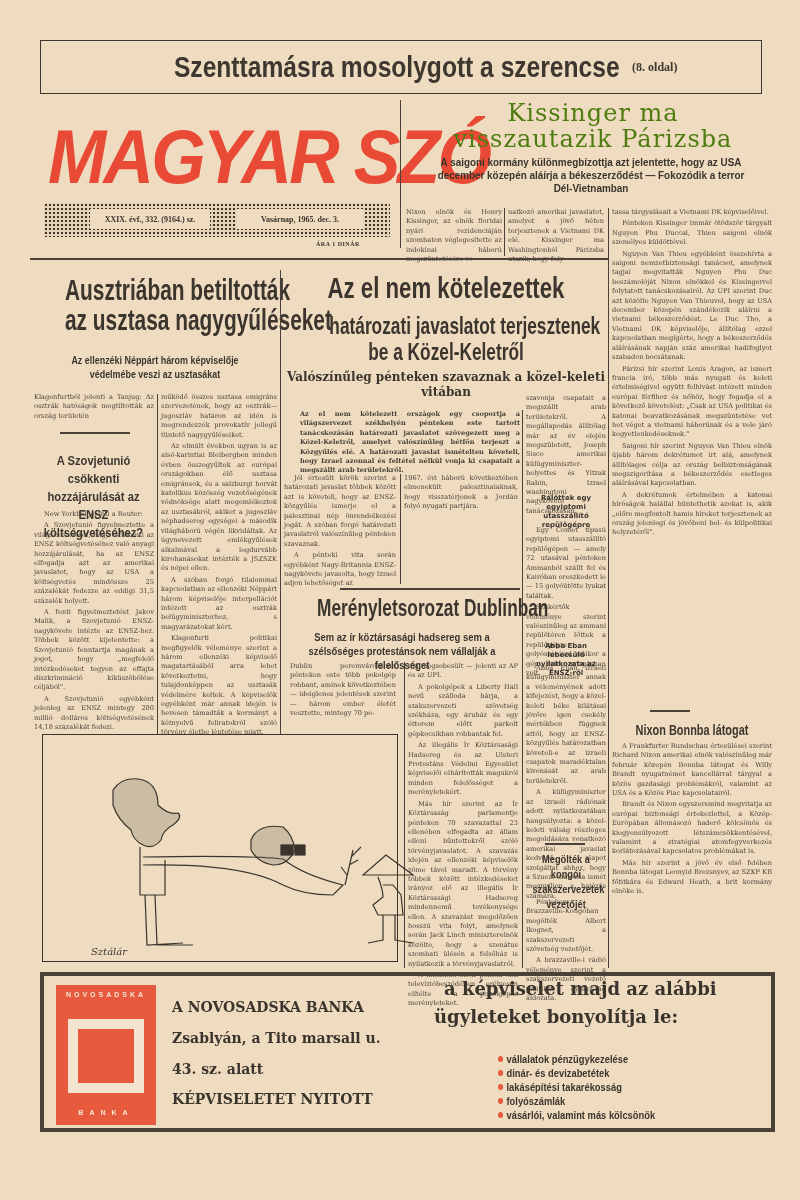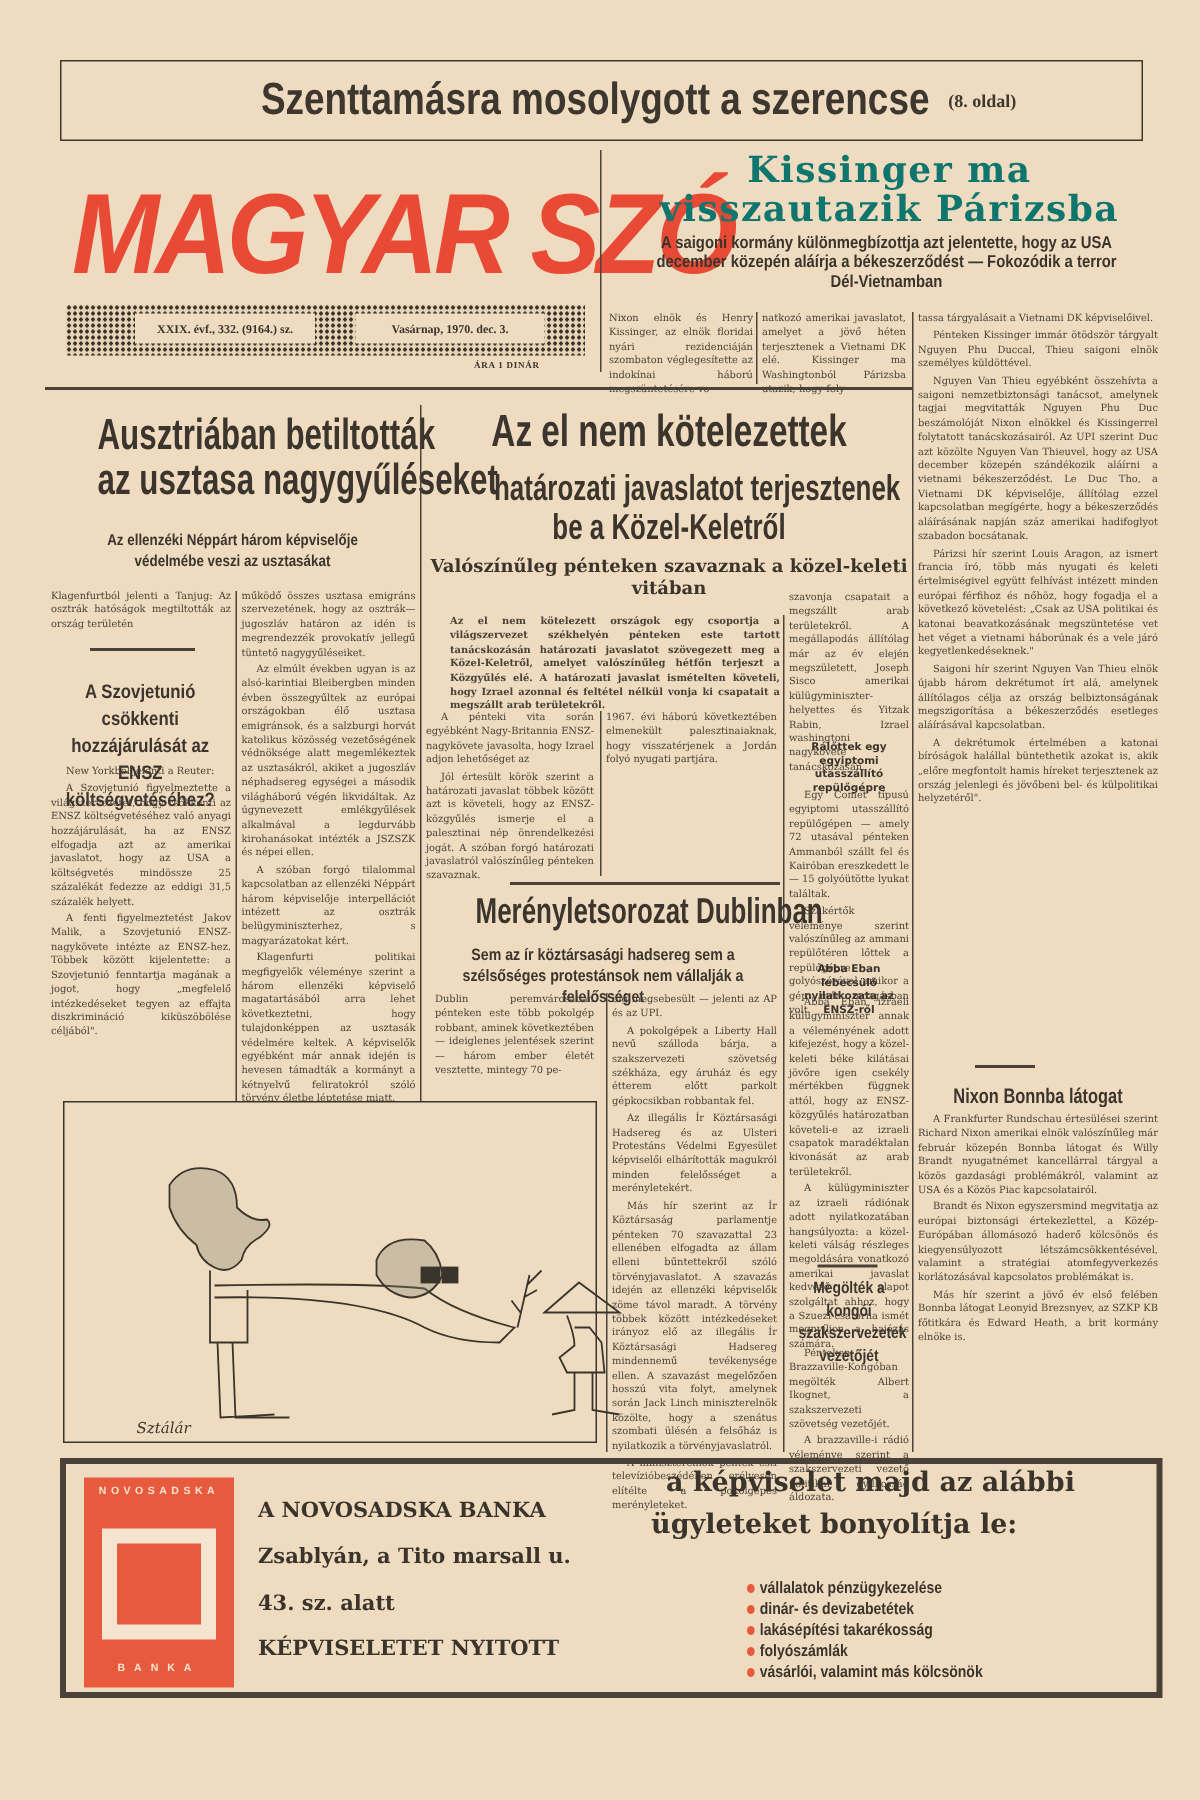--- a/index.html
+++ b/index.html
@@ -18,21 +18,21 @@
 
   
   #logo { left: 48px; top: 112px; width: 346px; height: 90px; color: #e84a35; font-family: "Liberation Sans", sans-serif; font-weight: bold; font-style: italic; font-size: 76px; line-height: 90px; letter-spacing: -3px; transform: scaleX(0.92); transform-origin: left; white-space: nowrap; }
   #dotbar { left: 44px; top: 203px; width: 346px; height: 34px;
     background-image: radial-gradient(#3a342c 40%, transparent 45%); background-size: 4px 4px; background-color: #e6d3b5; }
   #issue { left: 90px; top: 209px; width: 120px; height: 20px; background: #efdcc0; font-size: 8px; font-weight: bold; display: flex; align-items: center; justify-content: center; }
   #date { left: 237px; top: 209px; width: 126px; height: 20px; background: #efdcc0; font-size: 8px; font-weight: bold; display: flex; align-items: center; justify-content: center; }
   #price { left: 316px; top: 241px; font-size: 6px; font-weight: bold; letter-spacing: 0.5px; }
 
   
-  #kiss-h { left: 408px; top: 100px; width: 370px; text-align: center; font-family: "DejaVu Serif", serif; font-weight: bold; font-size: 24px; line-height: 26px; color: #0f766e; letter-spacing: 1px; }
+  #kiss-h { left: 408px; top: 100px; width: 370px; text-align: center; font-family: "DejaVu Serif", serif; font-weight: normal; font-size: 24px; line-height: 26px; color: #4d7c0f; letter-spacing: 1px; }
   #kiss-sub { left: 408px; top: 156px; width: 366px; text-align: center; font-family: "Liberation Sans", sans-serif; font-weight: bold; font-size: 11.5px; line-height: 13px; color: #3a342c; transform: scaleX(0.86); }
 
   
   .bighead { font-family: "Liberation Sans", sans-serif; font-weight: bold; color: #3b352e; text-align: center; white-space: nowrap; }
 
   
   #ad { left: 40px; top: 972px; width: 735px; height: 160px; border-top: 4px solid #4a4238; border-bottom: 4px solid #4a4238; }
   #ad .lb { position: absolute; left: 0; top: 0; width: 4px; height: 100%; background: #4a4238; }
   #ad .rb { position: absolute; right: 0; top: 0; width: 4px; height: 100%; background: #4a4238; }
   #adlogo { left: 56px; top: 985px; width: 100px; height: 140px; background: #e85a3e; }
@@ -45,21 +45,21 @@
 <body>
 
 <div id="banner" class="abs">
   <span class="h">Szenttamásra mosolygott a szerencse</span>
   <span class="pg">(8. oldal)</span>
 </div>
 
 <div id="logo" class="abs">MAGYAR SZÓ</div>
 <div id="dotbar" class="abs"></div>
 <div id="issue" class="abs">XXIX. évf., 332. (9164.) sz.</div>
-<div id="date" class="abs">Vasárnap, 1970. dec. 3.</div>
+<div id="date" class="abs">Vasárnap, 1965. dec. 3.</div>
 <div id="price" class="abs">ÁRA 1 DINÁR</div>
 
 <div class="vline" style="left:400px;top:100px;height:148px;"></div>
 
 <div id="kiss-h" class="abs">
   <div>Kissinger ma</div>
   <div>visszautazik Párizsba</div>
 </div>
 <div id="kiss-sub" class="abs">A saigoni kormány különmegbízottja azt jelentette, hogy az USA december közepén aláírja a békeszerződést — Fokozódik a terror Dél-Vietnamban</div>
 <div class="txt abs" style="left:406px;top:208px;width:96px;">Nixon elnök és Henry Kissinger, az elnök floridai nyári rezidenciáján szombaton véglegesítette az indokínai háború megszüntetésére vo-</div>
@@ -102,35 +102,36 @@
   <p>Az elmúlt években ugyan is az alsó-karintiai Bleibergben minden évben összegyűltek az európai országokban élő usztasa emigránsok, és a salzburgi horvát katolikus közösség vezetőségének védnöksége alatt megemlékeztek az usztasákról, akiket a jugoszláv néphadsereg egységei a második világháború végén likvidáltak. Az úgynevezett emlékgyűlések alkalmával a legdurvább kirohanásokat intézték a JSZSZK és népei ellen.</p>
   <p>A szóban forgó tilalommal kapcsolatban az ellenzéki Néppárt három képviselője interpellációt intézett az osztrák belügyminiszterhez, s magyarázatokat kért.</p>
   <p>Klagenfurti politikai megfigyelők véleménye szerint a három ellenzéki képviselő magatartásából arra lehet következtetni, hogy tulajdonképpen az usztasák védelmére keltek. A képviselők egyébként már annak idején is hevesen támadták a kormányt a kétnyelvű feliratokról szóló törvény életbe léptetése miatt.</p>
 </div>
 
 <div class="bighead abs" style="left:30px;top:452px;width:127px;font-size:13px;line-height:18px;white-space:normal;transform:scaleX(0.86);">A Szovjetunió csökkenti hozzájárulását az ENSZ költségvetéséhez?</div>
 <div class="txt abs" style="left:34px;top:510px;width:120px;">
   <p>New Yorkból jelenti a Reuter:</p>
   <p>A Szovjetunió figyelmeztette a világszervezetet, hogy csökkenti az ENSZ költségvetéséhez való anyagi hozzájárulását, ha az ENSZ elfogadja azt az amerikai javaslatot, hogy az USA a költségvetés mindössze 25 százalékát fedezze az eddigi 31,5 százalék helyett.</p>
   <p>A fenti figyelmeztetést Jakov Malik, a Szovjetunió ENSZ-nagykövete intézte az ENSZ-hez. Többek között kijelentette: a Szovjetunió fenntartja magának a jogot, hogy „megfelelő intézkedéseket tegyen az effajta diszkrimináció kiküszöbölése céljából".</p>
+  <p>A Szovjetunió egyébként jelenleg az ENSZ mintegy 200 millió dolláros költségvetésének 14,18 százalékát fedezi.</p>
 </div>
 
 <div class="bighead abs" style="left:284px;top:273px;width:324px;font-size:30px;line-height:30px;transform:scaleX(0.74);">
   <div>Az el nem kötelezettek</div>
 </div>
 <div class="bighead abs" style="left:284px;top:313px;width:324px;font-size:24px;line-height:26px;transform:scaleX(0.72);">
   <div>határozati javaslatot terjesztenek</div>
   <div>be a Közel-Keletről</div>
 </div>
 <div class="abs" style="left:284px;top:370px;width:324px;text-align:center;font-family:'DejaVu Serif',serif;font-weight:bold;font-size:12px;line-height:15px;">Valószínűleg pénteken szavaznak a közel-keleti vitában</div>
 <div class="txt abs" style="left:300px;top:410px;width:220px;font-weight:bold;">Az el nem kötelezett országok egy csoportja a világszervezet székhelyén pénteken este tartott tanácskozásán határozati javaslatot szövegezett meg a Közel-Keletről, amelyet valószínűleg hétfőn terjeszt a Közgyűlés elé. A határozati javaslat ismételten követeli, hogy Izrael azonnal és feltétel nélkül vonja ki csapatait a megszállt arab területekről.</div>
 <div class="vline" style="left:522px;top:410px;height:558px;"></div>
 <div class="txt abs" style="left:284px;top:474px;width:112px;">
+  <p>Jól értesült körök szerint a határozati javaslat többek között azt is követeli, hogy az ENSZ-közgyűlés ismerje el a palesztinai nép önrendelkezési jogát. A szóban forgó határozati javaslatról valószínűleg pénteken szavaznak.</p>
   <p>A pénteki vita során egyébként Nagy-Britannia ENSZ-nagykövete javasolta, hogy Izrael adjon lehetőséget az</p>
-  <p>Jól értesült körök szerint a határozati javaslat többek között azt is követeli, hogy az ENSZ-közgyűlés ismerje el a palesztinai nép önrendelkezési jogát. A szóban forgó határozati javaslatról valószínűleg pénteken szavaznak.</p>
 </div>
 <div class="vline" style="left:400px;top:474px;height:110px;"></div>
 <div class="txt abs" style="left:404px;top:474px;width:114px;">
   <p style="text-indent:0">1967. évi háború következtében elmenekült palesztinaiaknak, hogy visszatérjenek a Jordán folyó nyugati partjára.</p>
 </div>
 <div class="txt abs" style="left:526px;top:394px;width:80px;">szavonja csapatait a megszállt arab területekről. A megállapodás állítólag már az év elején megszületett, Joseph Sisco amerikai külügyminiszter-helyettes és Yitzak Rabin, Izrael washingtoni nagykövete tanácskozásán.</div>
 
 <div class="abs" style="left:526px;top:494px;width:80px;text-align:center;font-family:'DejaVu Sans',sans-serif;font-weight:bold;font-size:7px;line-height:9px;">Rálőttek egy egyiptomi utasszállító repülőgépre</div>
 <div class="txt abs" style="left:526px;top:526px;width:80px;">
   <p>Egy Comet típusú egyiptomi utasszállító repülőgépen — amely 72 utasával pénteken Ammanból szállt fel és Kairóban ereszkedett le — 15 golyóütötte lyukat találtak.</p>

